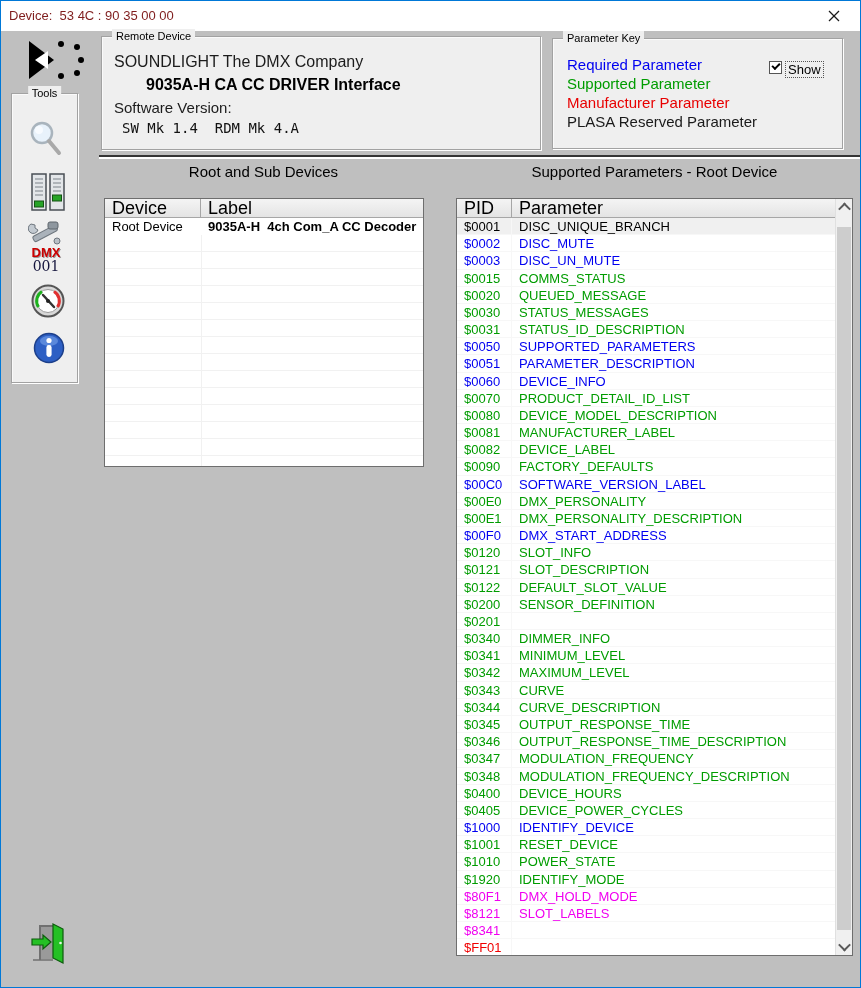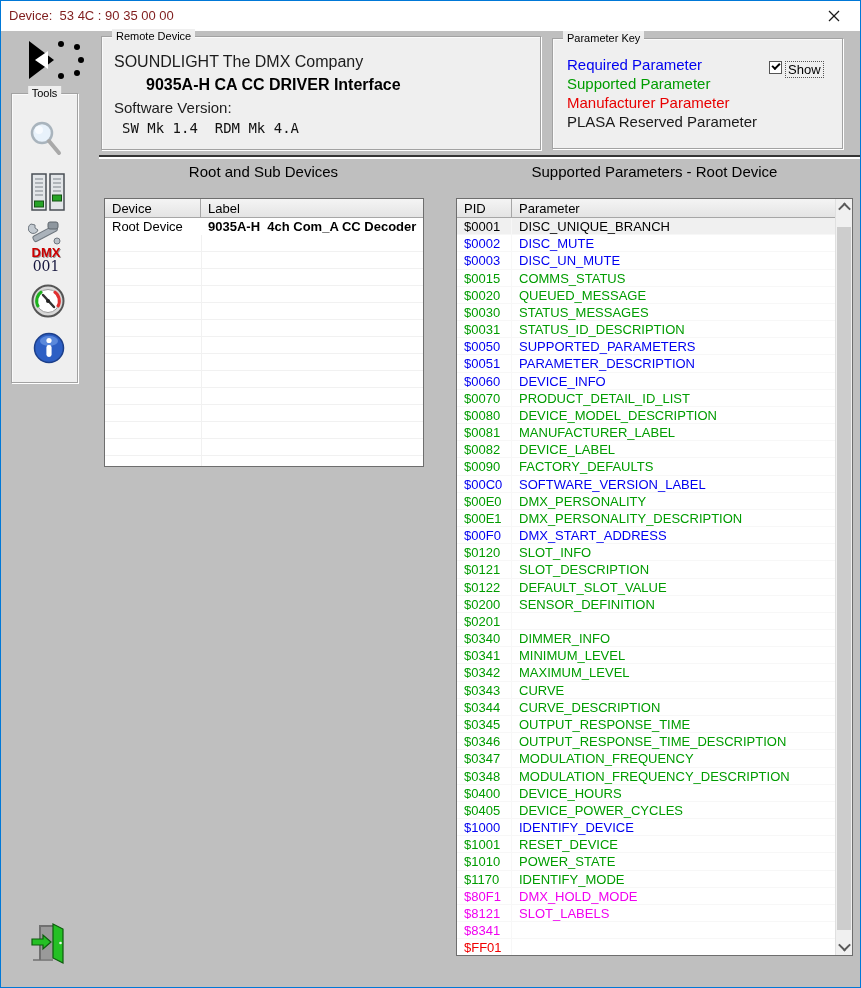--- a/index.html
+++ b/index.html
@@ -40,21 +40,21 @@
   .t-info{left:21px;top:238px;}
   
   .separator{position:absolute;left:98px;top:154px;width:761px;height:4px;background:linear-gradient(#353535 0 2px,#ffffff 2px 4px);}
   
   .panel-title{position:absolute;top:162px;font-size:15px;color:#000;text-align:center;}
   .pt-left{left:103px;width:319px;}
   .pt-right{left:455px;width:397px;}
   
   .table{position:absolute;background:#fff;border:1px solid #6e6e6e;box-sizing:border-box;}
   .thead{position:absolute;left:0;top:0;height:19px;background:#e9e9e9;border-bottom:1px solid #a6a6a6;box-sizing:border-box;display:flex;}
-  .th{font-size:13px;color:#000;padding:1px 12px 0 7px;line-height:17px;border-right:1px solid #a6a6a6;box-sizing:border-box;background:linear-gradient(#f4f4f4,#e4e4e4);}
+  .th{font-size:18px;color:#000;padding:1px 12px 0 7px;line-height:17px;border-right:1px solid #a6a6a6;box-sizing:border-box;background:linear-gradient(#f4f4f4,#e4e4e4);}
   .devices{left:103px;top:197px;width:320px;height:269px;}
   .devices .thead{width:100%;}
   .devices .th1{width:96px;}
   .devices .th2{flex:1;border-right:none;}
   .devices .tbody{position:absolute;left:0;top:19px;right:0;bottom:0;background:repeating-linear-gradient(#ffffff 0 16px,#f1f1f1 16px 17px);}
   .devices .tbody::before{content:"";position:absolute;left:96px;top:0;bottom:0;width:1px;background:#f1f1f1;}
   .drow{position:relative;height:17px;display:flex;font-size:13px;line-height:17px;color:#000;background:#fff;}
   .drow .dc1{width:96px;padding-left:7px;box-sizing:border-box;}
   .drow .dc2{flex:1;padding-left:7px;white-space:pre;font-weight:bold;}
   .params{left:455px;top:197px;width:397px;height:758px;}
@@ -361,21 +361,21 @@
         </div>
         <div class="prow c-green">
           <span class="pid">$1001</span>
           <span class="pname">RESET_DEVICE</span>
         </div>
         <div class="prow c-green">
           <span class="pid">$1010</span>
           <span class="pname">POWER_STATE</span>
         </div>
         <div class="prow c-green">
-          <span class="pid">$1170</span>
+          <span class="pid">$1920</span>
           <span class="pname">IDENTIFY_MODE</span>
         </div>
         <div class="prow c-magenta">
           <span class="pid">$80F1</span>
           <span class="pname">DMX_HOLD_MODE</span>
         </div>
         <div class="prow c-magenta">
           <span class="pid">$8121</span>
           <span class="pname">SLOT_LABELS</span>
         </div>

